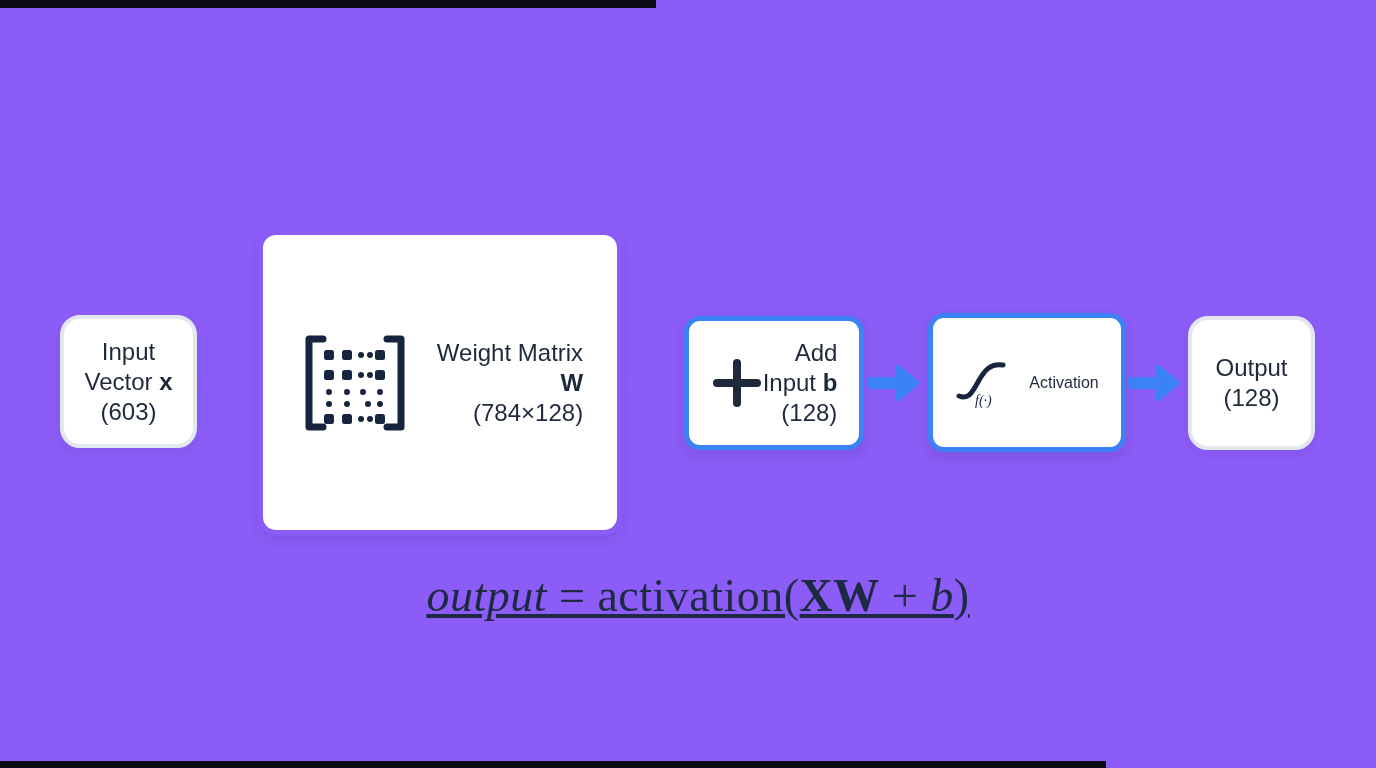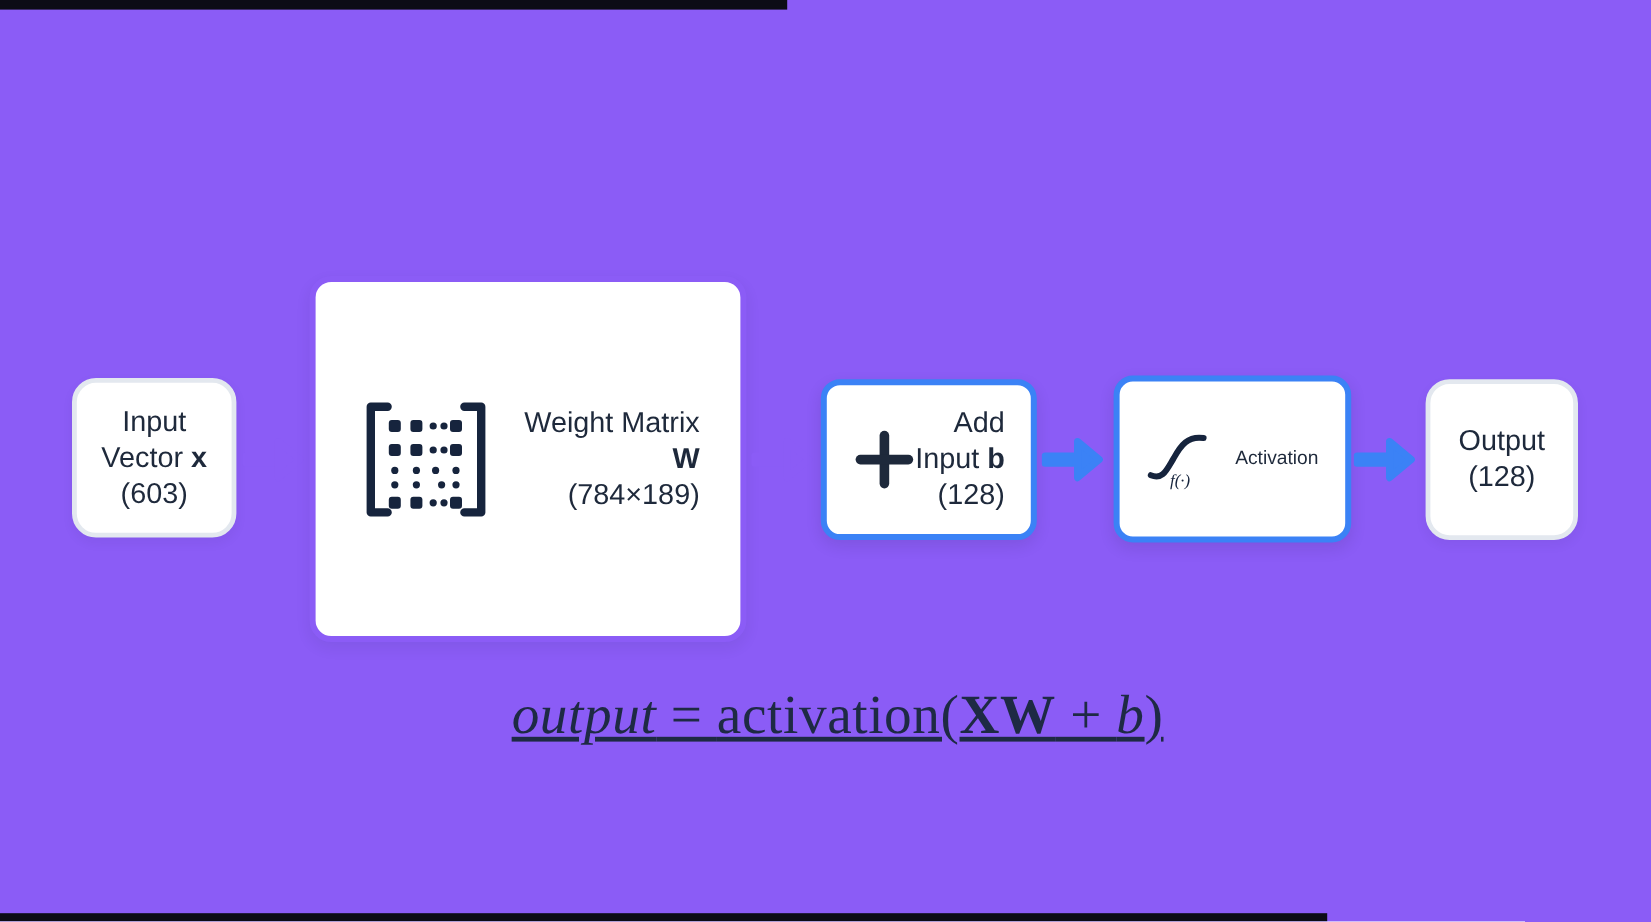--- a/index.html
+++ b/index.html
@@ -100,21 +100,21 @@
           <rect x="25" y="81" width="10" height="10" rx="2.5"></rect>
             <rect x="43" y="81" width="10" height="10" rx="2.5"></rect>
           <circle cx="62" cy="86" r="3"></circle>
             <circle cx="71" cy="86" r="3"></circle>
           <rect x="76" y="81" width="10" height="10" rx="2.5"></rect>
         </g>
       </svg>
       <div class="node-text left">
         <span>Weight Matrix</span><br>
         <span class="bold">W</span><br>
-        <span>(784×189)</span>
+        <span>(784×128)</span>
       </div>
     </div>
   </div>
 
   <svg class="arrow arrow-2" viewBox="0 0 52 40">
     <rect x="0" y="14" width="30" height="12" rx="3" fill="#8b5cf6"></rect>
     <path d="M30 5 L48 20 L30 35 Z" fill="#8b5cf6" stroke="#8b5cf6" stroke-width="6" stroke-linejoin="round"></path>
   </svg>
 
   <div class="node node-blue node-bias">

